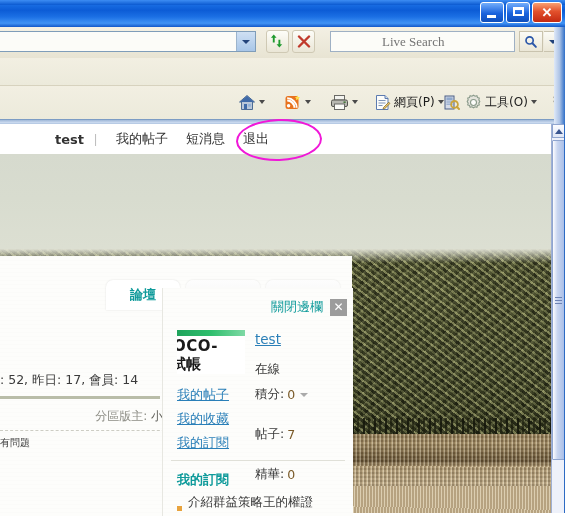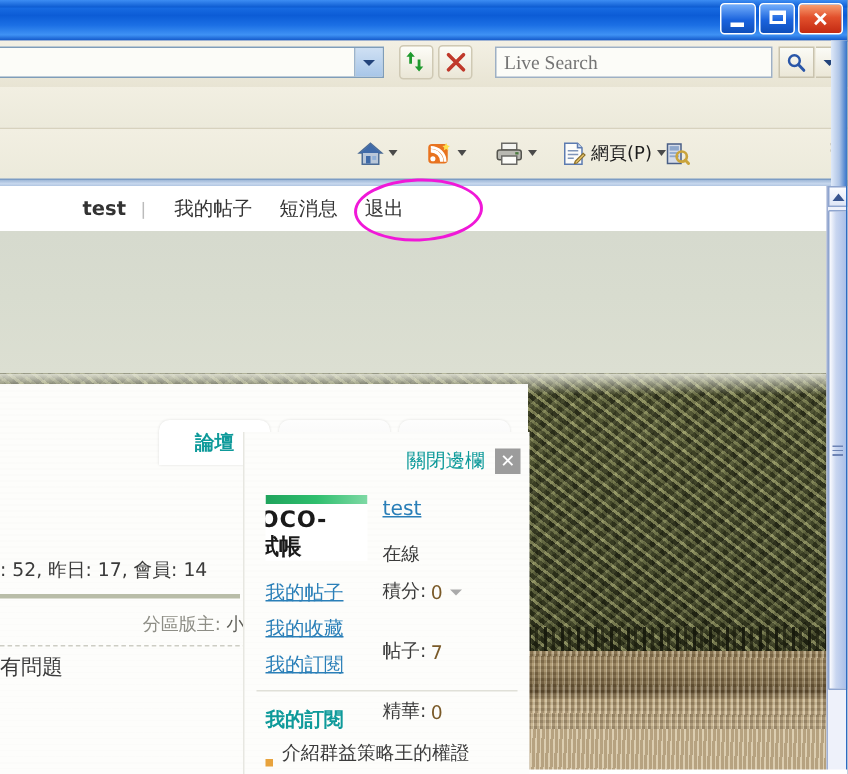--- a/index.html
+++ b/index.html
@@ -56,21 +56,21 @@
   .caret{width:0;height:0;border-left:4px solid transparent;border-right:4px solid transparent;border-top:4px solid #22437a;}
   .tbtn{
     position:absolute;top:3px;width:23px;height:23px;border:1px solid #cfc9b4;border-radius:3px;
     background:linear-gradient(to bottom,#fdfdf8,#eae6d6);box-sizing:border-box;
     display:flex;align-items:center;justify-content:center;
   }
   .tbtn.refresh{left:266px;}
   .tbtn.stop{left:292px;}
   .searchbox{
     position:absolute;left:330px;top:4px;width:185px;height:21px;
-    background:#fcfcf8;border:1px solid #9eb0c4;box-sizing:border-box;display:flex;align-items:flex-start;
+    background:#fcfcf8;border:1px solid #9eb0c4;box-sizing:border-box;display:flex;align-items:flex-start;padding-left:46px;
   }
   .searchinput{
     flex:1;border:0;outline:0;background:transparent;height:17px;padding-left:5px;
     font-family:"Liberation Serif","DejaVu Serif",serif;font-size:13px;color:#9a9a93;
   }
   .searchgo{
     position:absolute;left:519px;top:4px;width:24px;height:21px;
     background:linear-gradient(to bottom,#fbfbf6,#ebe7d7);border:1px solid #c9c3ae;
     box-sizing:border-box;display:flex;align-items:center;justify-content:center;
   }
@@ -178,21 +178,21 @@
     position:absolute;left:0;top:116px;width:352px;font-size:12.5px;color:#3b3b3b;
     font-family:"DejaVu Sans",sans-serif;white-space:nowrap;
   }
   .greenrule{position:absolute;left:0;top:140px;width:160px;height:3px;background:#b9bda8;}
   .modline{
     position:absolute;left:0;top:152px;width:175px;text-align:right;font-size:12px;color:#8d8d85;
     font-family:"DejaVu Sans",sans-serif;
   }
   .modname{color:#5c5c56;}
   .dashrule{position:absolute;left:0;top:174px;width:175px;height:0;border-top:1px dashed #cdcdc4;}
-  .qline{position:absolute;left:0;top:180px;font-size:14px;color:#3b3b3b;font-family:"DejaVu Sans",sans-serif;}
+  .qline{position:absolute;left:0;top:180px;font-size:10px;color:#3b3b3b;font-family:"DejaVu Sans",sans-serif;}
 
   
   .sidepanel{
     position:absolute;left:162px;top:164px;width:190px;height:228px;background:#fdfdfb;z-index:7;
     background-image:repeating-linear-gradient(0deg, rgba(0,0,0,0) 0 3px, rgba(0,0,0,.008) 3px 4px);
     border-left:1px solid #e7e7e1;
   }
   .closerow{position:absolute;right:6px;top:10px;display:flex;align-items:center;gap:7px;}
   .closelbl{font-size:13px;color:#0e9a9a;font-family:"DejaVu Sans",sans-serif;}
   .closebtn{
@@ -355,20 +355,28 @@
       <svg width="17" height="17" viewBox="0 0 17 17">
         <rect x="2" y="2" width="9" height="13" fill="#d6dce8" stroke="#4a5f86"></rect>
         <rect x="3.4" y="3.4" width="6.2" height="3" fill="#8fa8cc"></rect>
         <rect x="3.4" y="7.4" width="6.2" height="1.2" fill="#8fa8cc"></rect>
         <rect x="3.4" y="9.6" width="6.2" height="1.2" fill="#8fa8cc"></rect>
         <circle cx="11.5" cy="10.4" r="3.4" fill="none" stroke="#caa43c" stroke-width="1.8"></circle>
         <path d="M13.8 12.7 L16 15" stroke="#caa43c" stroke-width="2" stroke-linecap="round"></path>
       </svg>
     </div>
 
+    <div class="cmditem" style="left:465px">
+      <svg width="17" height="17" viewBox="0 0 17 17">
+        <path d="M8.5 1.2 l1.6 1 1.8-.5 .6 1.8 1.8 .6 -.5 1.8 1 1.6 -1 1.6 .5 1.8 -1.8 .6 -.6 1.8 -1.8-.5 -1.6 1 -1.6-1 -1.8 .5 -.6-1.8 -1.8-.6 .5-1.8 -1-1.6 1-1.6 -.5-1.8 1.8-.6 .6-1.8 1.8 .5 z" fill="#e4e4dc" stroke="#8a9a8a" stroke-width="1.1"></path>
+        <circle cx="8.5" cy="8.5" r="3" fill="#fdfdfb" stroke="#8a9a8a" stroke-width="1.1"></circle>
+      </svg>
+      <span class="cmdlabel">工具(O)</span>
+      <span class="dncaret"></span>
+    </div>
 
     <div class="chev">»</div>
   </div>
 
   <div class="bluesep"></div>
   <div class="win-right"></div>
 
   <div class="page">
 
     <div class="userbar">

